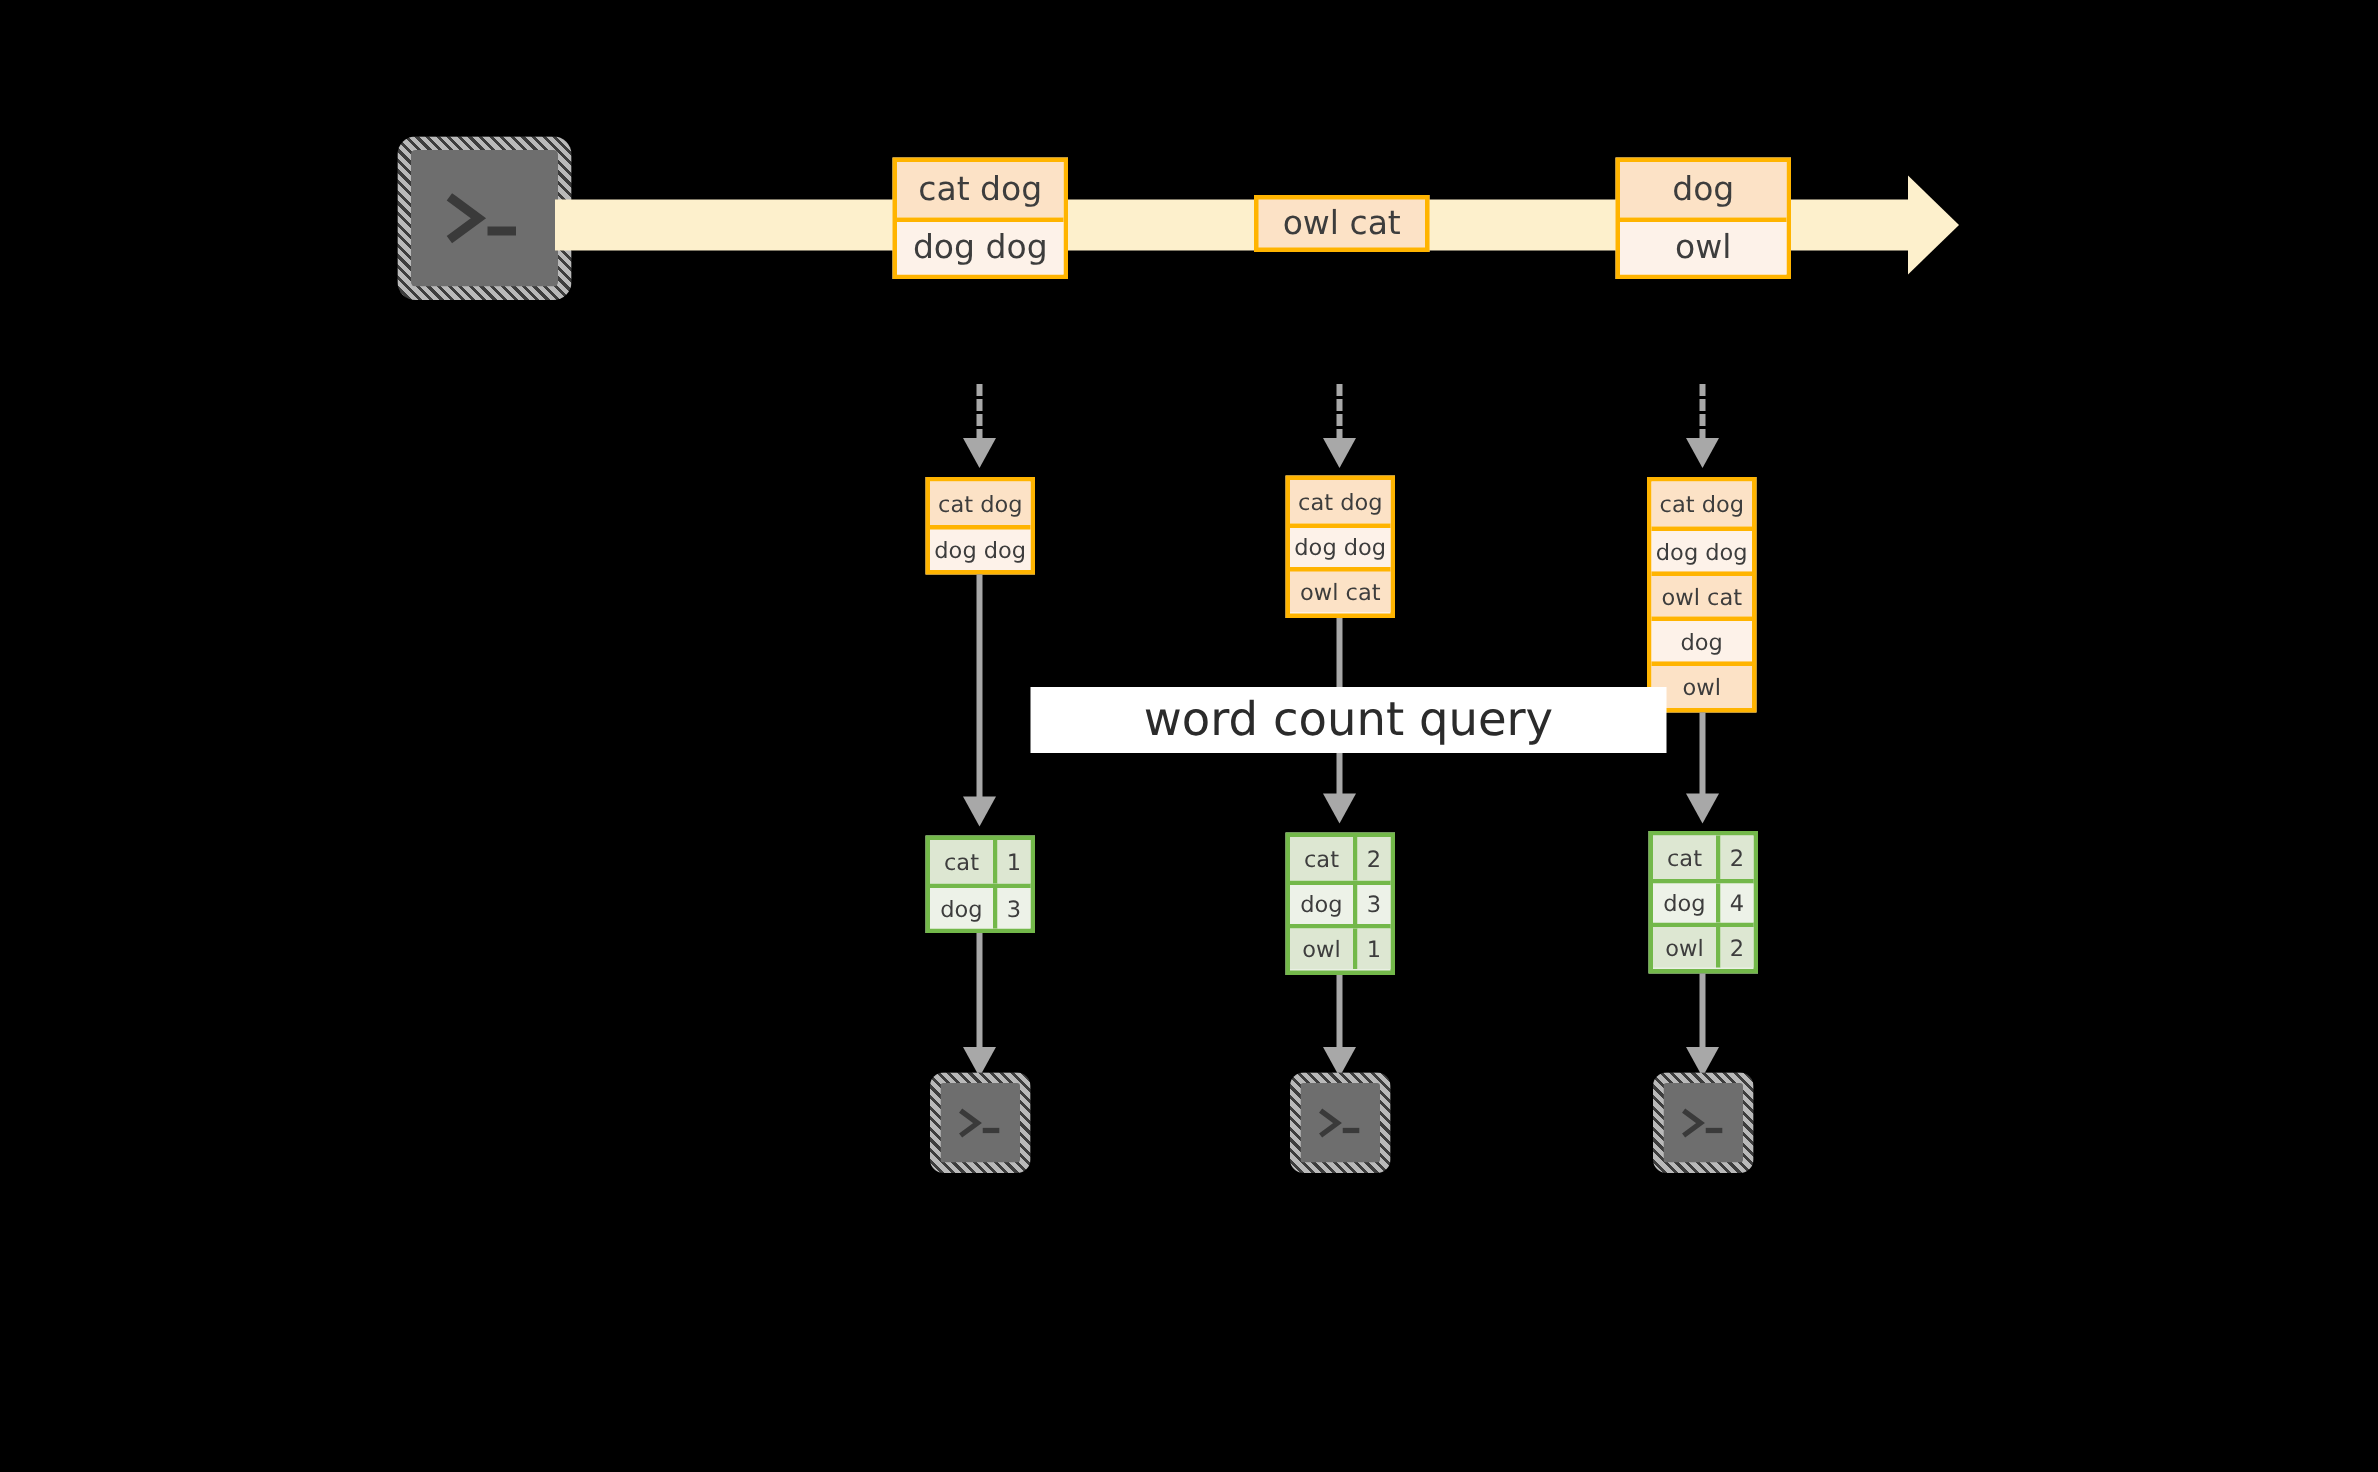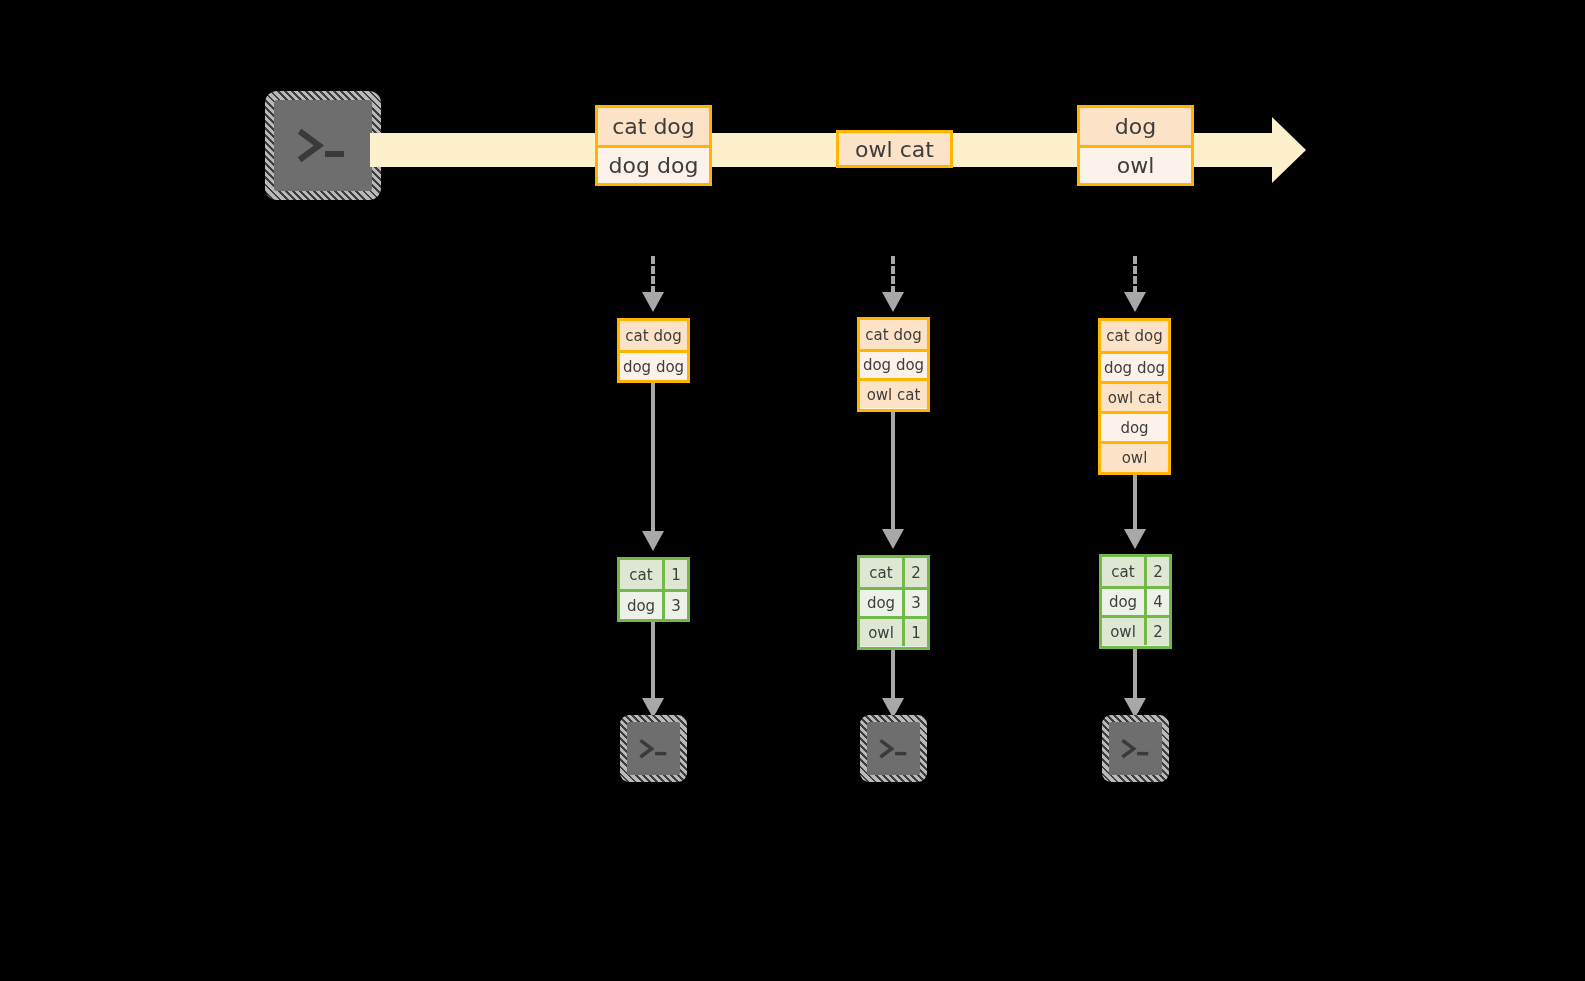--- a/index.html
+++ b/index.html
@@ -273,14 +273,15 @@
 
   <div class="term" style="left:1102px; top:715px; width:67px; height:67px; border-width:7px; border-radius:9px;">
     <div class="term-glyph">
       <svg width="36" height="24" viewBox="0 0 62 40" aria-hidden="true">
         <path d="M10 7 L27 19.5 L10 32" fill="none" stroke="#3a3a3a" stroke-width="6" stroke-linecap="square" stroke-linejoin="miter"></path>
         <rect x="33" y="25" width="19" height="6" fill="#3a3a3a"></rect>
       </svg>
     </div>
   </div>
 
+  <div class="qlabel" style="left:687px; top:458px; width:424px; height:44px; font-size:31px;">word count query</div>
 
 </div>
 
 </body></html>

